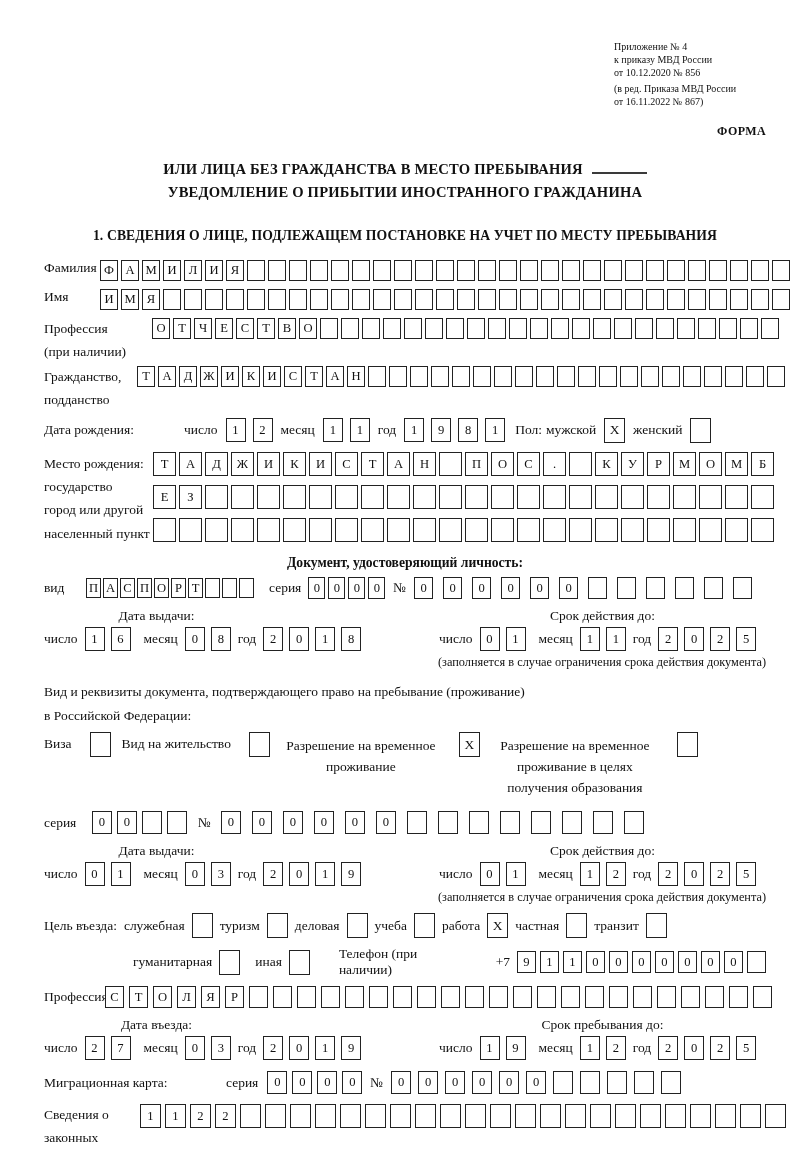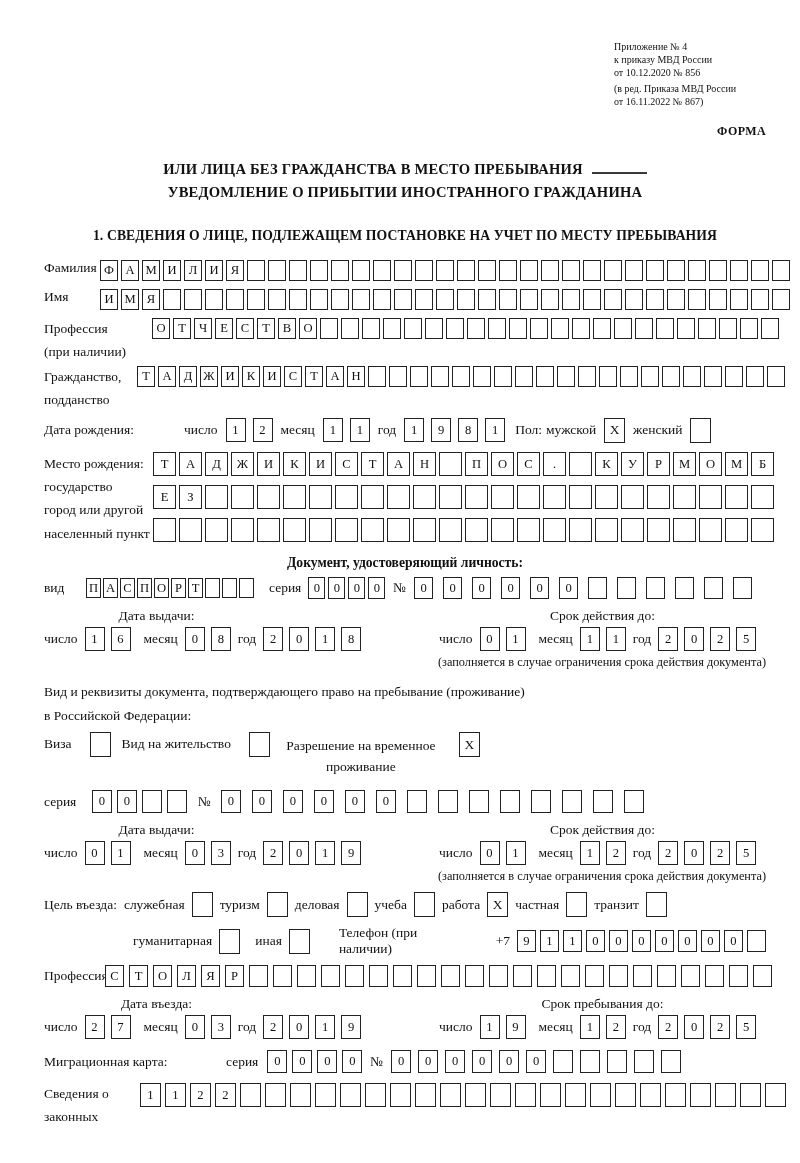--- a/index.html
+++ b/index.html
@@ -443,20 +443,24 @@
       <span class="chk"></span>
     </div>
     <div class="opt">
       <span class="olabel">Вид на жительство</span>
       <span class="chk"></span>
     </div>
     <div class="opt">
       <span class="olabel center" style="width:160px">Разрешение на временное проживание</span>
       <span class="chk">X</span>
     </div>
+    <div class="opt">
+      <span class="olabel center" style="width:168px">Разрешение на временное проживание в целях получения образования</span>
+      <span class="chk"></span>
+    </div>
   </div>
 
   <div class="frow" style="align-items:center;margin-top:12px">
     <span class="flabel" style="width:48px">серия</span>
     <span class="cells" style="--cw:20px;--ch:23px;--cg:5px">
         <span class="cell">0</span>
         <span class="cell">0</span>
         <span class="cell"></span>
         <span class="cell"></span>
       </span>

